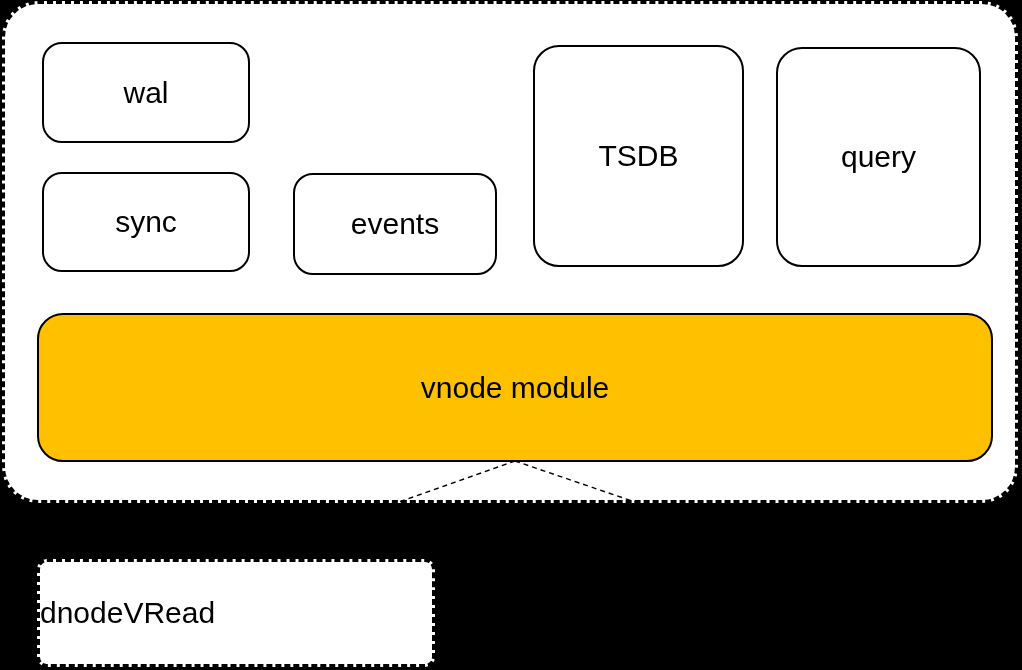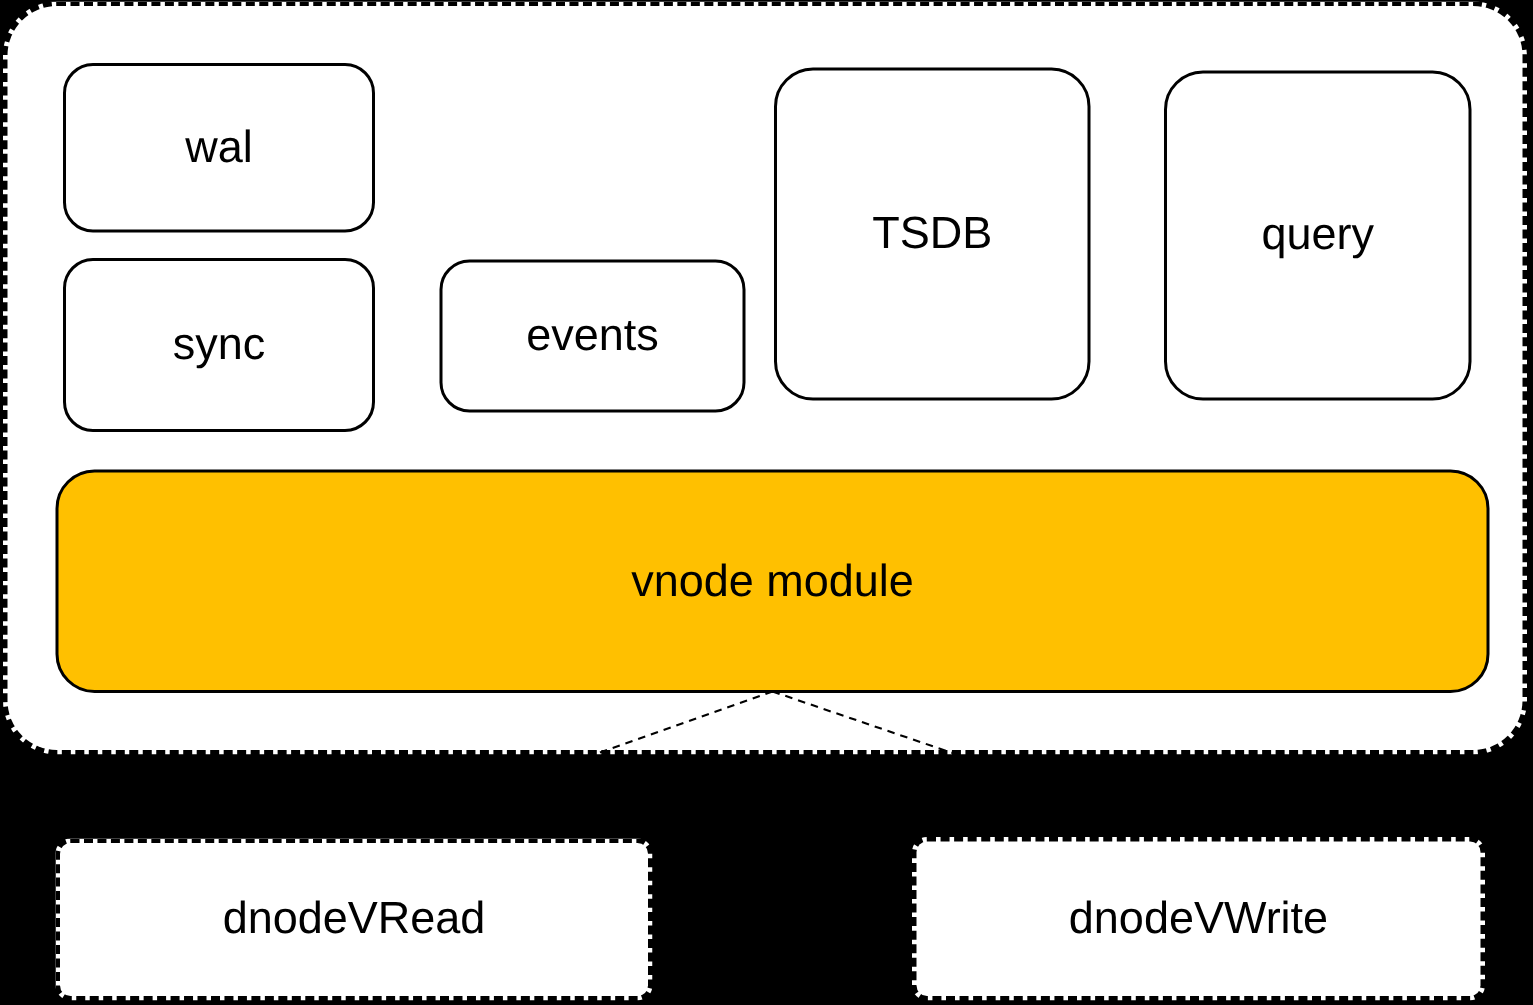--- a/index.html
+++ b/index.html
@@ -33,25 +33,25 @@
     background: var(--surface, #fff);
     border: 2px solid var(--border, #000);
     border-radius: 20px;
     display: flex;
     align-items: center;
     justify-content: center;
     font-size: 30px;
     line-height: 1;
     white-space: nowrap;
   }
-  .box-wal    { left: 42px;  top: 42px;  width: 208px; height: 113px; }
+  .box-wal    { left: 42px;  top: 42px;  width: 208px; height: 101px; }
   .box-cq     { left: 293px; top: 43px;  width: 204px; height: 104px; }
-  .box-sync   { left: 42px;  top: 172px; width: 208px; height: 116px; }
+  .box-sync   { left: 42px;  top: 172px; width: 208px; height: 100px; }
   .box-events { left: 293px; top: 173px; width: 204px; height: 102px; text-align: right; }
-  .box-tsdb   { left: 516px; top: 45px;  width: 211px; height: 222px; border-radius: 26px; }
+  .box-tsdb   { left: 533px; top: 45px;  width: 211px; height: 222px; border-radius: 26px; }
   .box-query  { left: 776px; top: 47px;  width: 205px; height: 220px; border-radius: 26px; }
   .box-vnode {
     left: 37px; top: 313px; width: 956px; height: 149px;
     background: var(--vnode-fill, #FFC000);
     border-radius: 26px;
   }
   .connectors {
     position: absolute;
     left: 0; top: 0;
     width: 1022px;
@@ -59,21 +59,20 @@
     pointer-events: none;
   }
   .dnode {
     position: absolute;
     box-sizing: border-box;
     background: var(--surface, #fff);
     border: 3px dashed var(--border, #000);
     border-radius: 10px;
     display: flex;
     align-items: center;
-    justify-content: center;
     font-size: 30px;
     line-height: 1;
     white-space: nowrap;
   }
   .dnode-read  { left: 37px;  top: 559px; width: 398px; height: 108px; }
   .dnode-write { left: 608px; top: 558px; width: 382px; height: 109px; }
 </style>
 </head>
 <body>
 
@@ -108,17 +107,14 @@
 
   <svg class="connectors" viewBox="0 0 1022 670" xmlns="http://www.w3.org/2000/svg">
     <line x1="515" y1="461" x2="399" y2="502" stroke="#000" stroke-width="1.4" stroke-dasharray="5 4"></line>
     <line x1="515" y1="461" x2="635" y2="502" stroke="#000" stroke-width="1.4" stroke-dasharray="5 4"></line>
   </svg>
 
   <div class="dnode dnode-read">
     <span>dnodeVRead</span>
   </div>
 
-  <div class="dnode dnode-write">
-    <span>dnodeVWrite</span>
-  </div>
 
 </div>
 
 </body></html>

